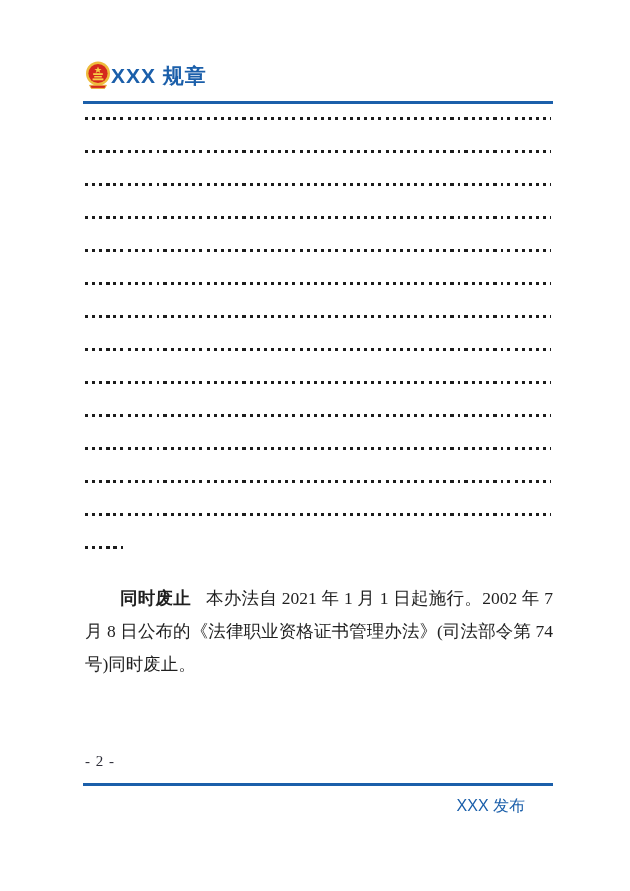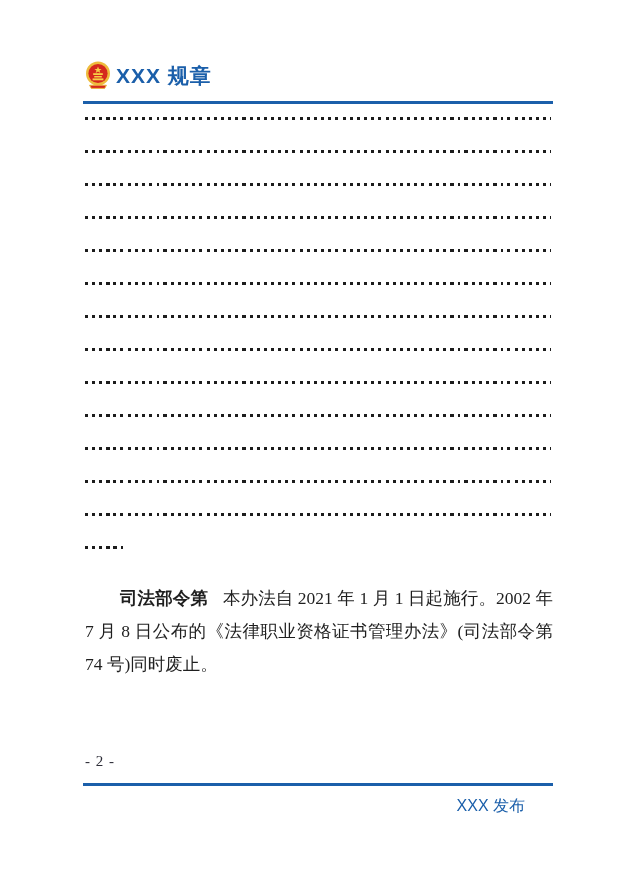--- a/index.html
+++ b/index.html
@@ -10,21 +10,20 @@
     background: #ffffff;
     font-family: "Liberation Serif", "DejaVu Serif", serif;
     overflow: hidden;
   }
   .header {
     position: absolute;
     left: 85px;
     top: 61px;
     display: flex;
     align-items: center;
-    gap: 5px;
   }
   .emblem { width: 26px; height: 29px; display: block; }
   .header-title {
     font-family: "Liberation Sans", "DejaVu Sans", sans-serif;
     font-weight: bold;
     font-size: 21px;
     color: #1b5faa;
     letter-spacing: 1px;
     white-space: nowrap;
   }
@@ -116,21 +115,21 @@
       <div class="dot-line"></div>
       <div class="dot-line"></div>
       <div class="dot-line"></div>
       <div class="dot-line"></div>
       <div class="dot-line"></div>
       <div class="dot-line"></div>
       <div class="dot-line"></div>
       <div class="dot-line short" title="……"></div>
     </div>
 
-  <p class="paragraph"><span class="article-number">司法部令第</span><span>本办法自 2021 年 1 月 1 日起施行。2002 年 7 月 8 日公布的《法律职业资格证书管理办法》(司法部令第 74 号)同时废止。</span></p>
+  <p class="paragraph"><span class="article-number">同时废止</span><span>本办法自 2021 年 1 月 1 日起施行。2002 年 7 月 8 日公布的《法律职业资格证书管理办法》(司法部令第 74 号)同时废止。</span></p>
 
   <div class="page-number">- 2 -</div>
 
   <div class="rule footer-rule"></div>
 
   <div class="publisher">XXX 发布</div>
 
 </div>
 
 </body></html>

